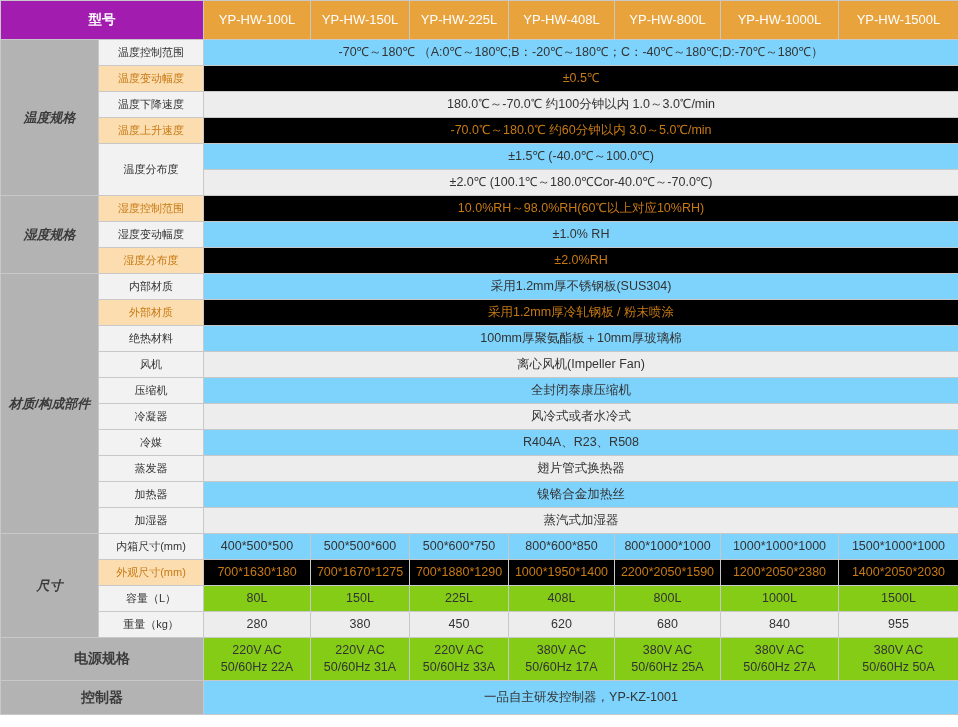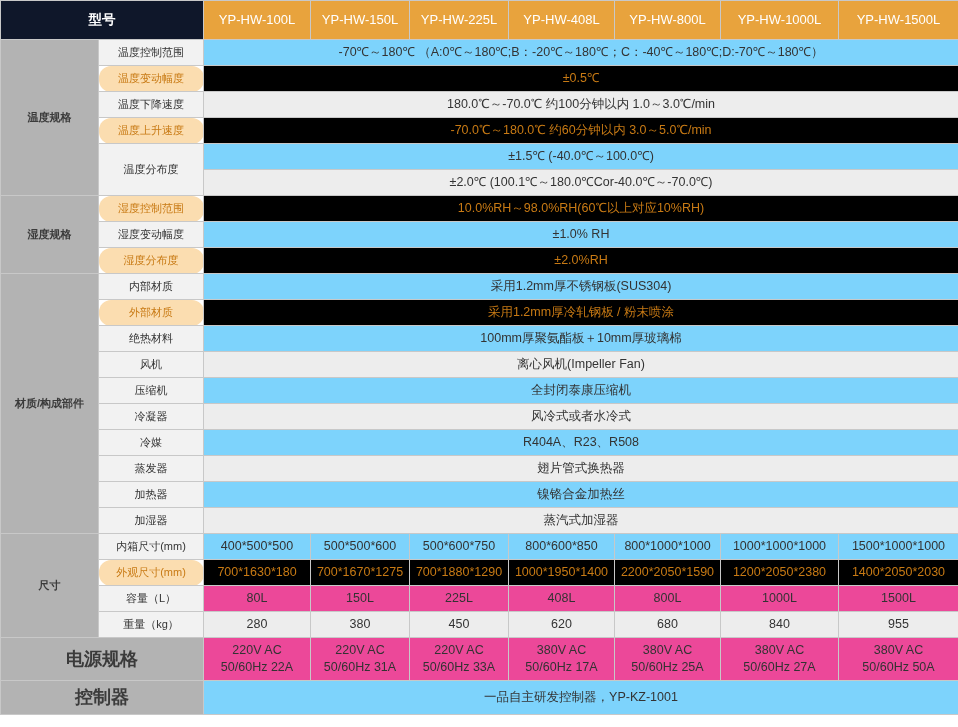--- a/index.html
+++ b/index.html
@@ -19,74 +19,74 @@
   }
   #spec-table td, #spec-table th {
     border: 1px solid #c8c8c8;
     text-align: center;
     vertical-align: middle;
     padding: 4px 2px;
     line-height: 1.35;
   }
   
   .hdr-model {
-    background: #0f172a;
+    background: #a21caf;
     color: #ffffff;
     font-weight: bold;
     font-size: 13.5px;
     height: 30px;
   }
   .hdr-col {
     background: #e8a33d;
     color: #ffffff;
     font-weight: normal;
     font-size: 13px;
     height: 30px;
   }
   
   .group-cell {
     background: #b3b3b3;
     color: #3b3b3b;
     font-weight: bold;
-    font-size: 11px;
+    font-size: 13px;
+    font-style: italic;
   }
   
   .label-cell {
     background: #f2f2f2;
     color: #333;
     font-size: 11px;
   }
   .label-cell.hl {
     background: #fbddb0;
     color: #c87a14;
-    border-radius: 12px;
   }
   
   .val {
     background: #7dd3fc;
     color: #333;
   }
   .val.alt {
     background: #ededed;
   }
   .val.hl {
     background: #000000;
     color: #c87a14;
   }
   .val.white {
-    background: #ec4899;
+    background: #84cc16;
   }
   .row-h {
     height: 26px;
   }
   .footer-label {
     background: #b3b3b3;
     color: #3b3b3b;
     font-weight: bold;
-    font-size: 18px;
+    font-size: 14px;
   }
   .two-line span {
     display: block;
   }
 </style>
 </head>
 <body>
 
 <table id="spec-table">
   <colgroup>

